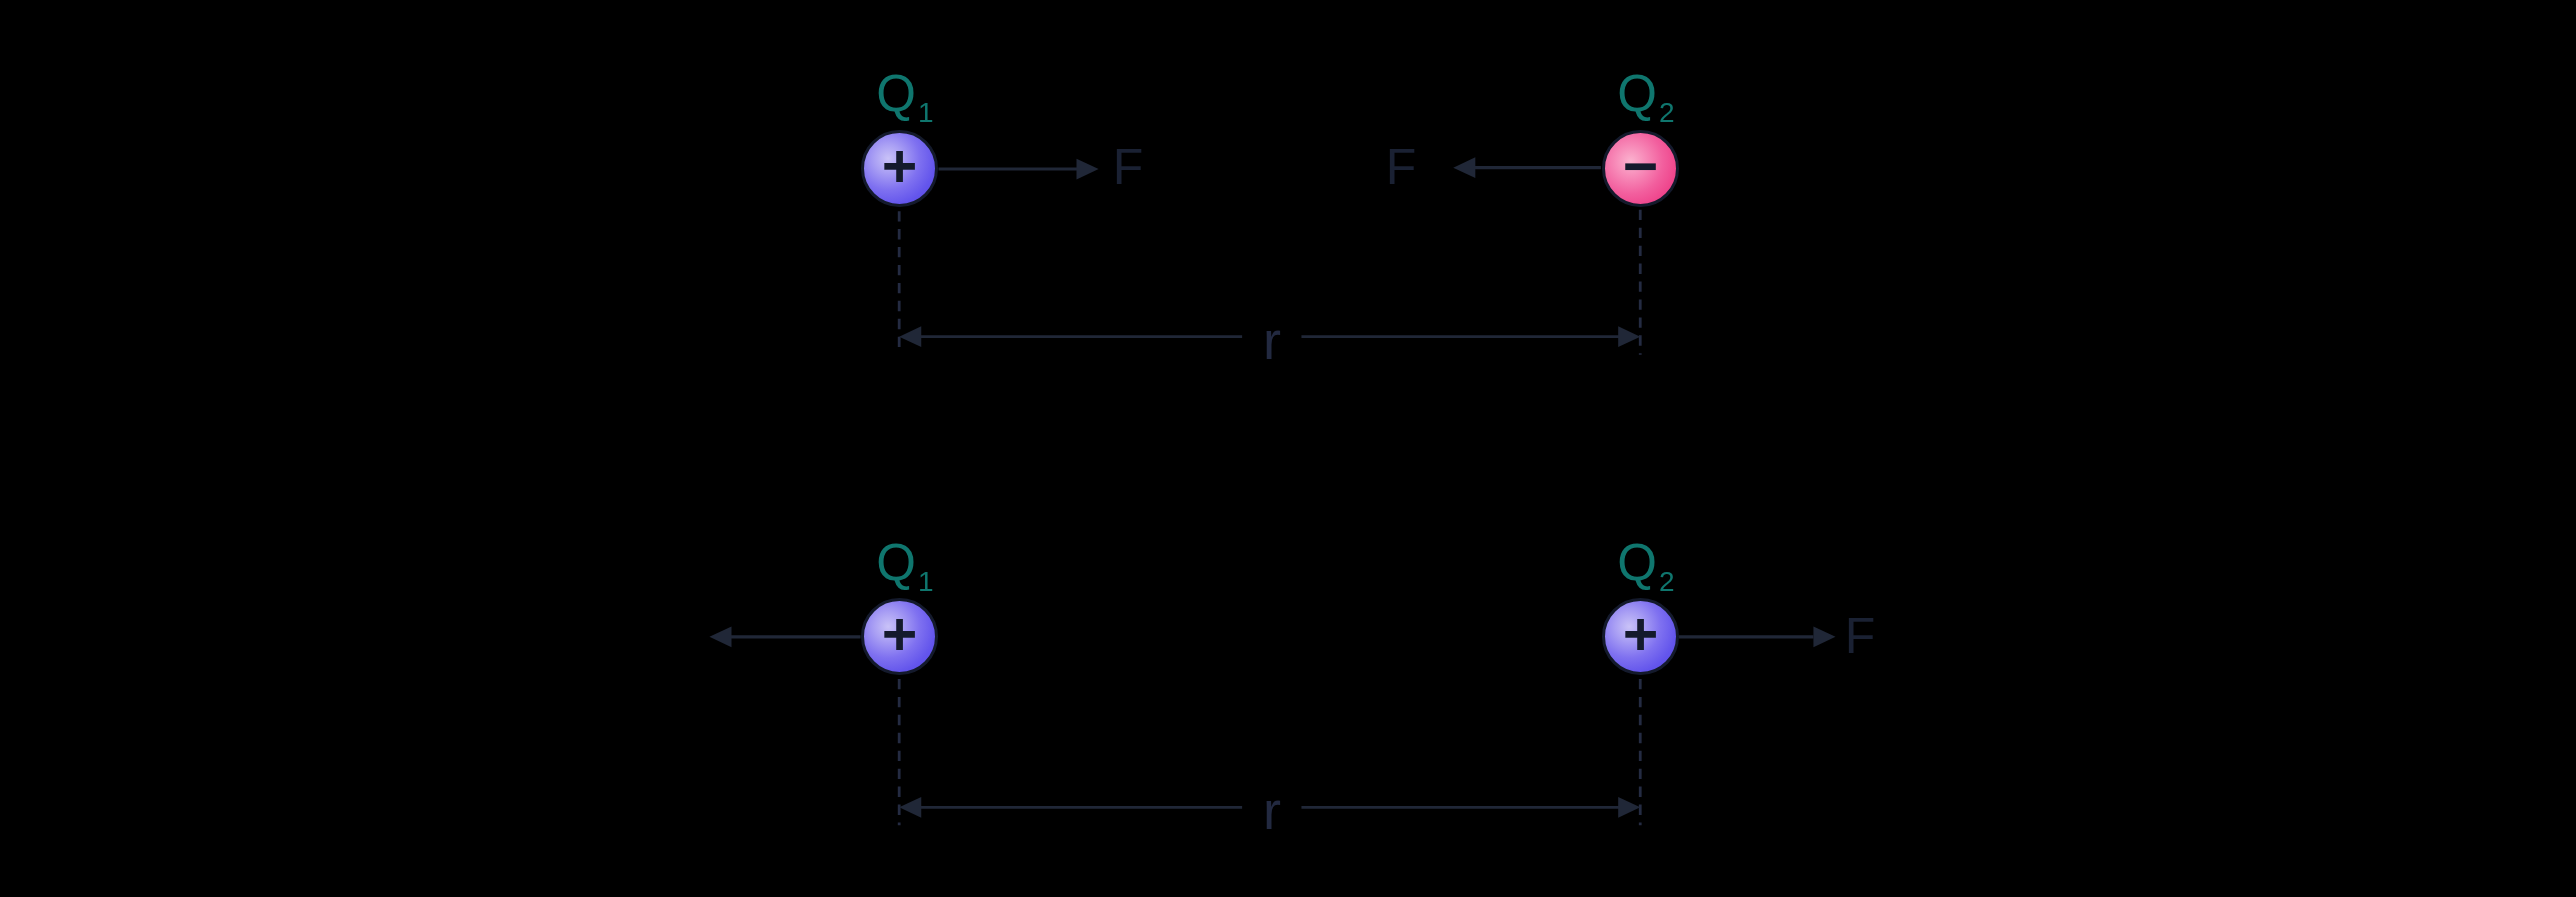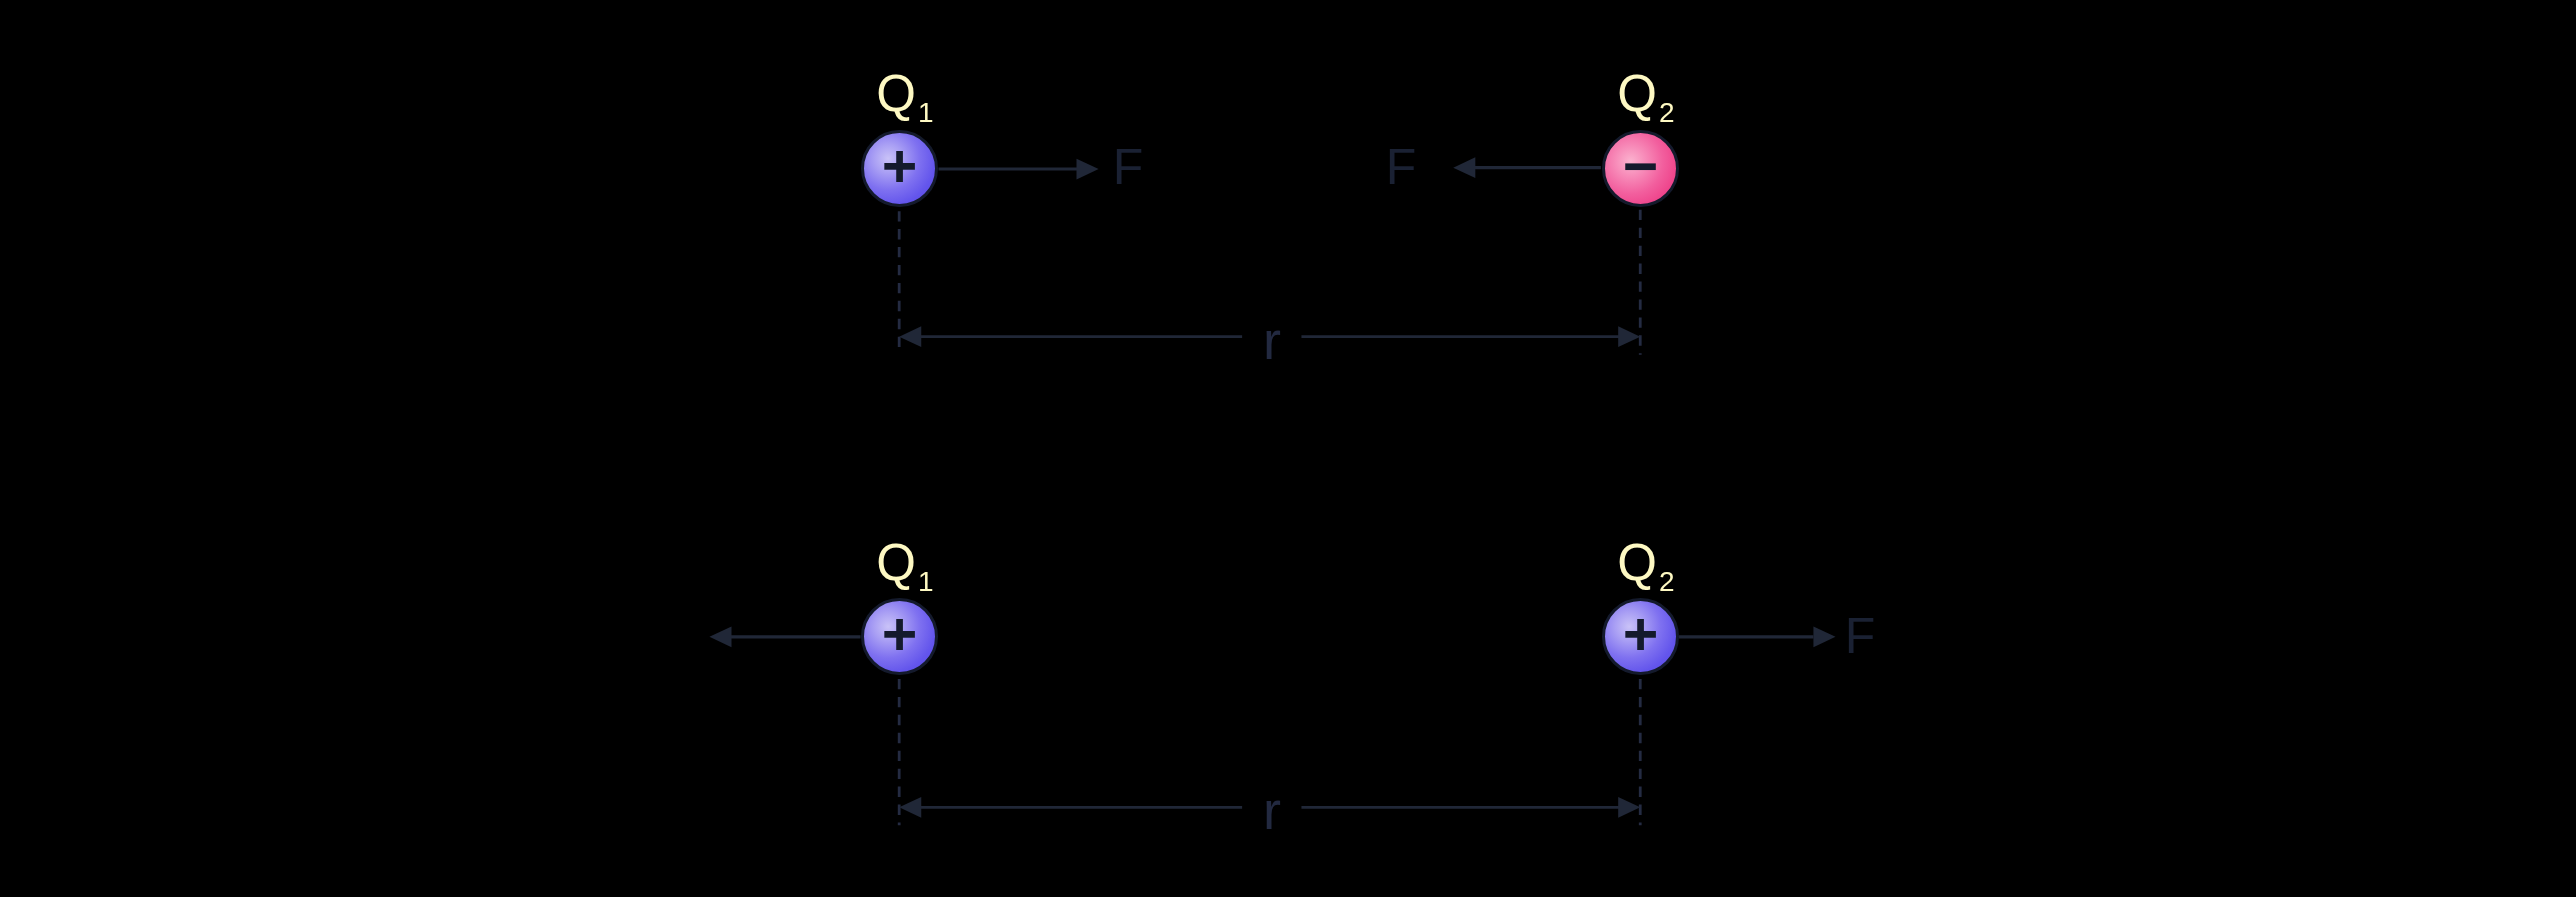--- a/index.html
+++ b/index.html
@@ -58,21 +58,21 @@
     font-size: 61px;
     font-weight: 700;
     line-height: 1;
     transform: translateY(-2.1px);
     user-select: none;
   }
 
   .q-label {
     position: absolute;
     transform: translateX(-50%);
-    color: #fef9c3;
+    color: #0f766e;
     font-size: 51px;
     font-weight: 300;
     line-height: 1;
     white-space: nowrap;
   }
   .q-label .sub {
     font-size: 28px;
     position: relative;
     top: 11px;
     margin-left: 2.1px;

